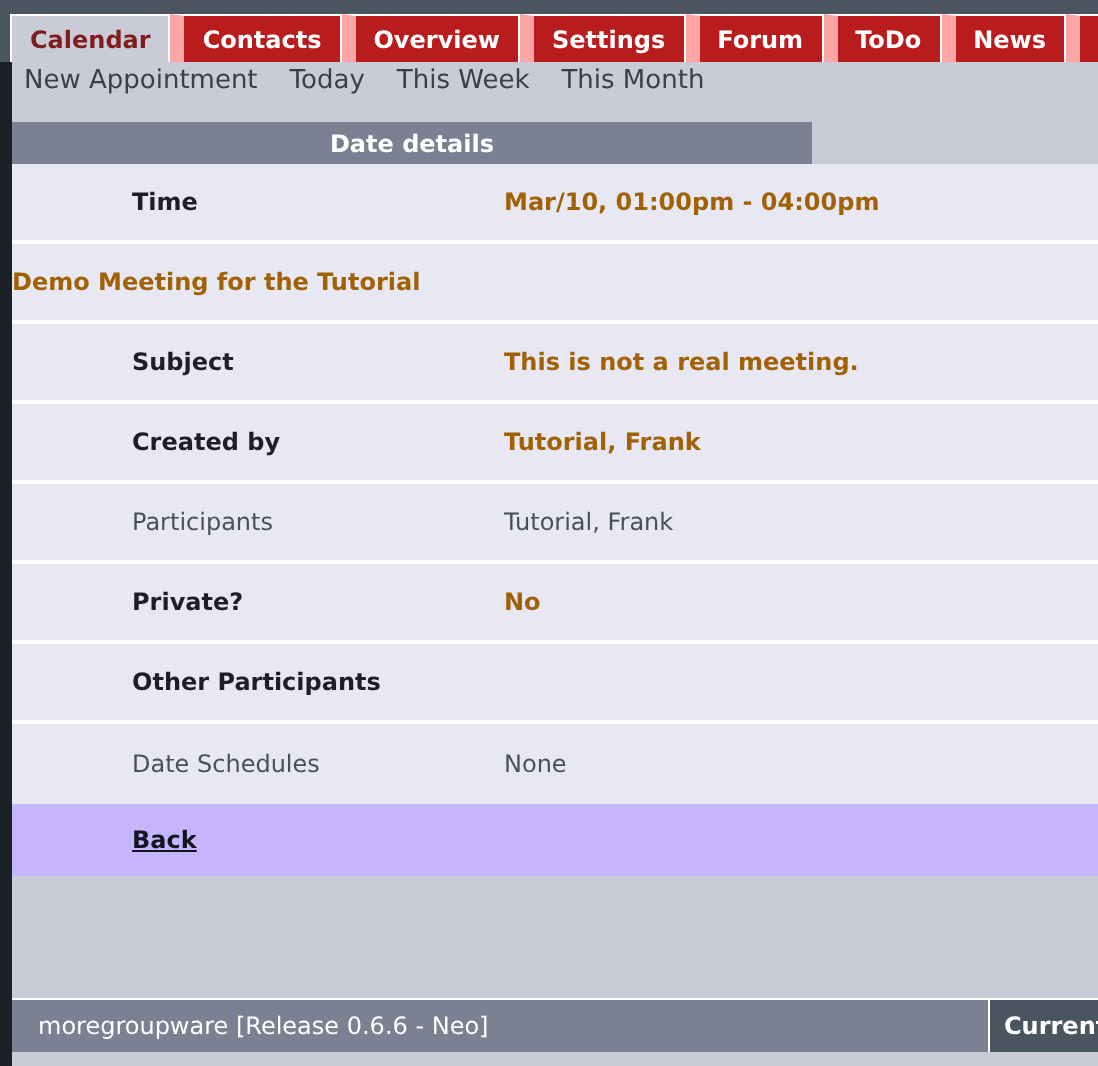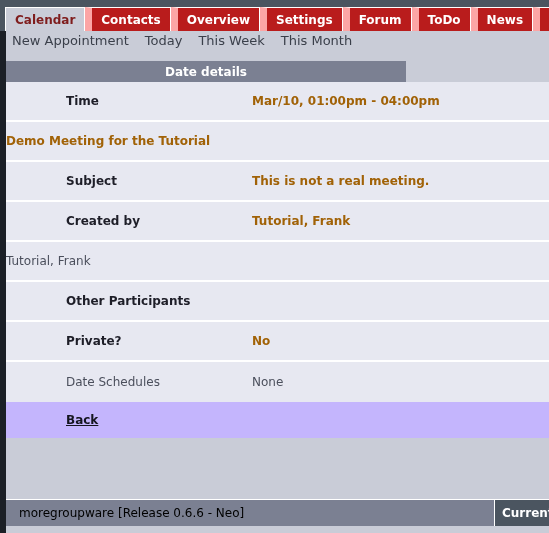--- a/index.html
+++ b/index.html
@@ -187,21 +187,21 @@
     bottom: 0;
     width: 546px;
     height: 36px;
     display: flex;
     align-items: stretch;
     background: #c9ccd7;
   }
   .footer-left {
     flex: 1;
     background: #7b8092;
-    color: #000000;
+    color: #ffffff;
     display: flex;
     align-items: center;
     padding-left: 13px;
     font-size: 12px;
     box-sizing: border-box;
     height: 27px;
     font-family: "DejaVu Sans", "Liberation Sans", sans-serif;
     border-top: 1px solid #ffffff;
     margin-top: 2px;
   }
@@ -278,29 +278,30 @@
         </div>
         <div class="drow">
           <div class="dlabel bold">Subject</div>
           <div class="dvalue bold">This is not a real meeting.</div>
         </div>
         <div class="drow">
           <div class="dlabel bold">Created by</div>
           <div class="dvalue bold">Tutorial, Frank</div>
         </div>
         <div class="drow">
+          <div class="dlabel muted">Participants</div>
           <div class="dvalue muted">Tutorial, Frank</div>
+        </div>
+        <div class="drow">
+          <div class="dlabel bold">Private?</div>
+          <div class="dvalue bold">No</div>
         </div>
         <div class="drow">
           <div class="dlabel bold">Other Participants</div>
           <div class="dvalue bold"></div>
-        </div>
-        <div class="drow">
-          <div class="dlabel bold">Private?</div>
-          <div class="dvalue bold">No</div>
         </div>
         <div class="drow">
           <div class="dlabel muted">Date Schedules</div>
           <div class="dvalue muted">None</div>
         </div>
       </div>
 
     <div class="backrow">
       <span class="backlink">Back</span>
     </div>

